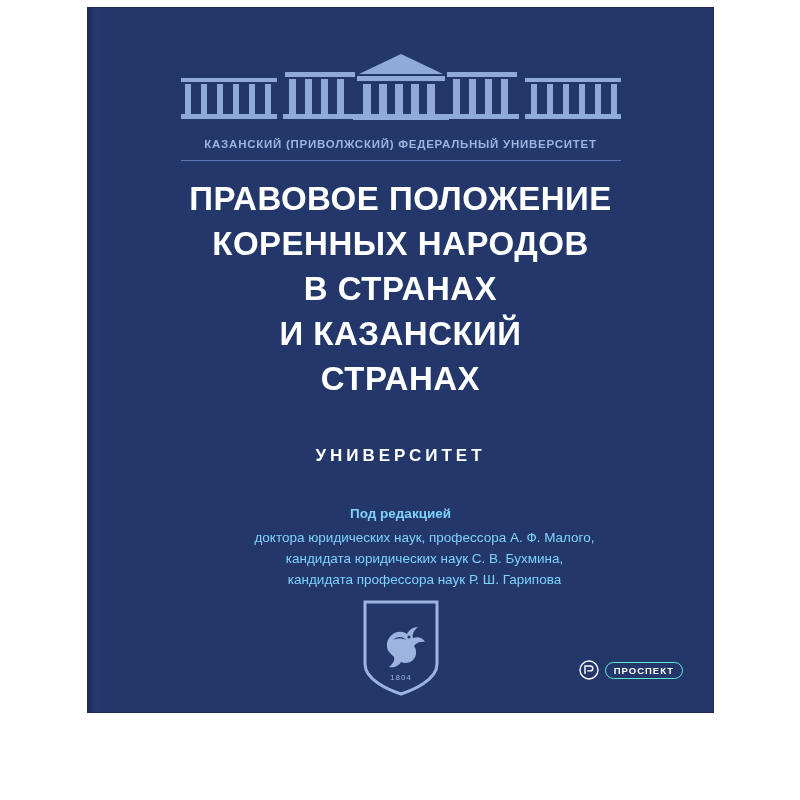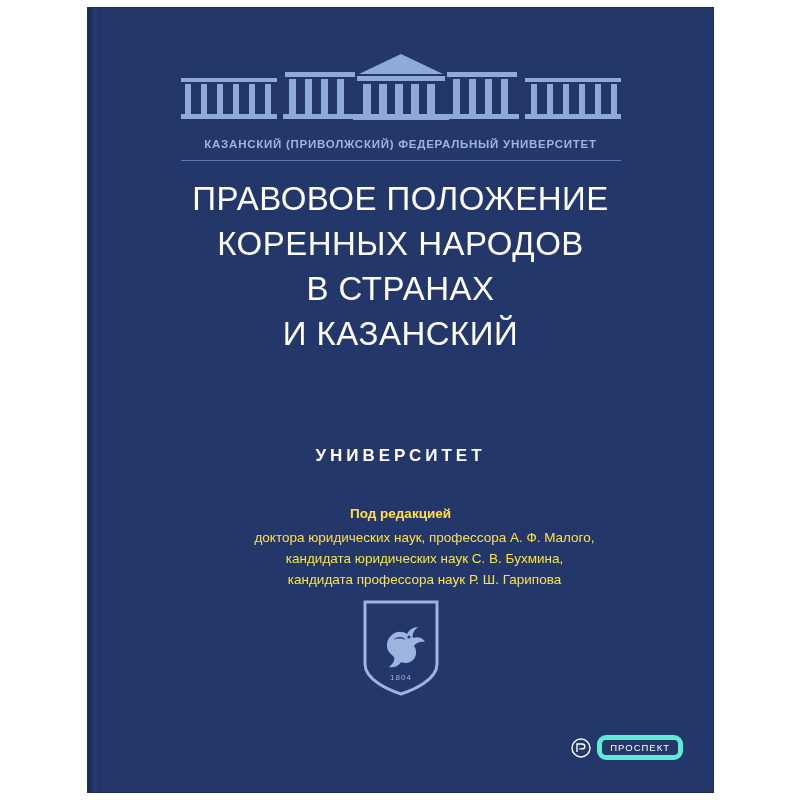--- a/index.html
+++ b/index.html
@@ -10,21 +10,21 @@
     height: 800px;
     overflow: hidden;
     font-family: "Liberation Sans", sans-serif;
   }
 
   #book-cover {
     position: absolute;
     left: 88px;
     top: 8px;
     width: 625px;
-    height: 784px;
+    height: 704px;
     background: #23376b;
     box-shadow: 0 0 0 1px #1b2c57;
     overflow: hidden;
   }
 
   
   #spine {
     position: absolute;
     left: 0;
     top: 0;
@@ -66,21 +66,21 @@
   #title-block {
     position: absolute;
     left: 20px;
     right: 20px;
     top: 168px;
     text-align: center;
     color: #ffffff;
   }
   #title-block .line {
     font-size: 33px;
-    font-weight: normal;
+    font-weight: bold;
     letter-spacing: 0.5px;
     line-height: 45px;
     white-space: nowrap;
   }
 
   #subtitle {
     position: absolute;
     left: 0; right: 0;
     top: 438px;
     text-align: center;
@@ -89,21 +89,21 @@
     font-weight: bold;
     letter-spacing: 4px;
   }
 
   
   #editors {
     position: absolute;
     left: 0; right: 0;
     top: 498px;
     text-align: center;
-    color: #fde047;
+    color: #7dd3fc;
   }
   #editors .ed-head {
     font-size: 13.5px;
     font-weight: bold;
     margin-bottom: 6px;
   }
   #editors .ed-line {
     font-size: 13.5px;
     line-height: 21px;
     white-space: nowrap;
@@ -125,23 +125,23 @@
     position: absolute;
     right: 30px;
     bottom: 32px;
     display: flex;
     align-items: center;
     gap: 6px;
   }
   #publisher .pub-text {
     color: #ffffff;
     font-size: 9.5px;
-    font-weight: normal;
+    font-weight: bold;
     letter-spacing: 1px;
-    border: 5px solid #5eead4;
+    border: 1px solid #5eead4;
     border-radius: 9px;
     padding: 2px 8px;
   }
 </style>
 </head>
 <body>
 
 <div id="book-cover">
 
   <div id="spine"></div>
@@ -206,20 +206,21 @@
     </div>
     <div class="uni-name">КАЗАНСКИЙ (ПРИВОЛЖСКИЙ) ФЕДЕРАЛЬНЫЙ УНИВЕРСИТЕТ</div>
     <div class="rule-line"></div>
   </div>
 
   <div id="title-block">
     <div class="line">ПРАВОВОЕ ПОЛОЖЕНИЕ</div>
     <div class="line">КОРЕННЫХ НАРОДОВ</div>
     <div class="line">В СТРАНАХ</div>
     <div class="line">И КАЗАНСКИЙ</div>
+    <div class="line">СТРАНАХ</div>
   </div>
 
   <div id="subtitle">УНИВЕРСИТЕТ</div>
 
   <div id="editors">
     <div class="ed-head">Под редакцией</div>
     <div class="ed-line">доктора юридических наук, профессора А. Ф. Малого,</div>
     <div class="ed-line">кандидата юридических наук С. В. Бухмина,</div>
     <div class="ed-line">кандидата профессора наук Р. Ш. Гарипова</div>
   </div>

